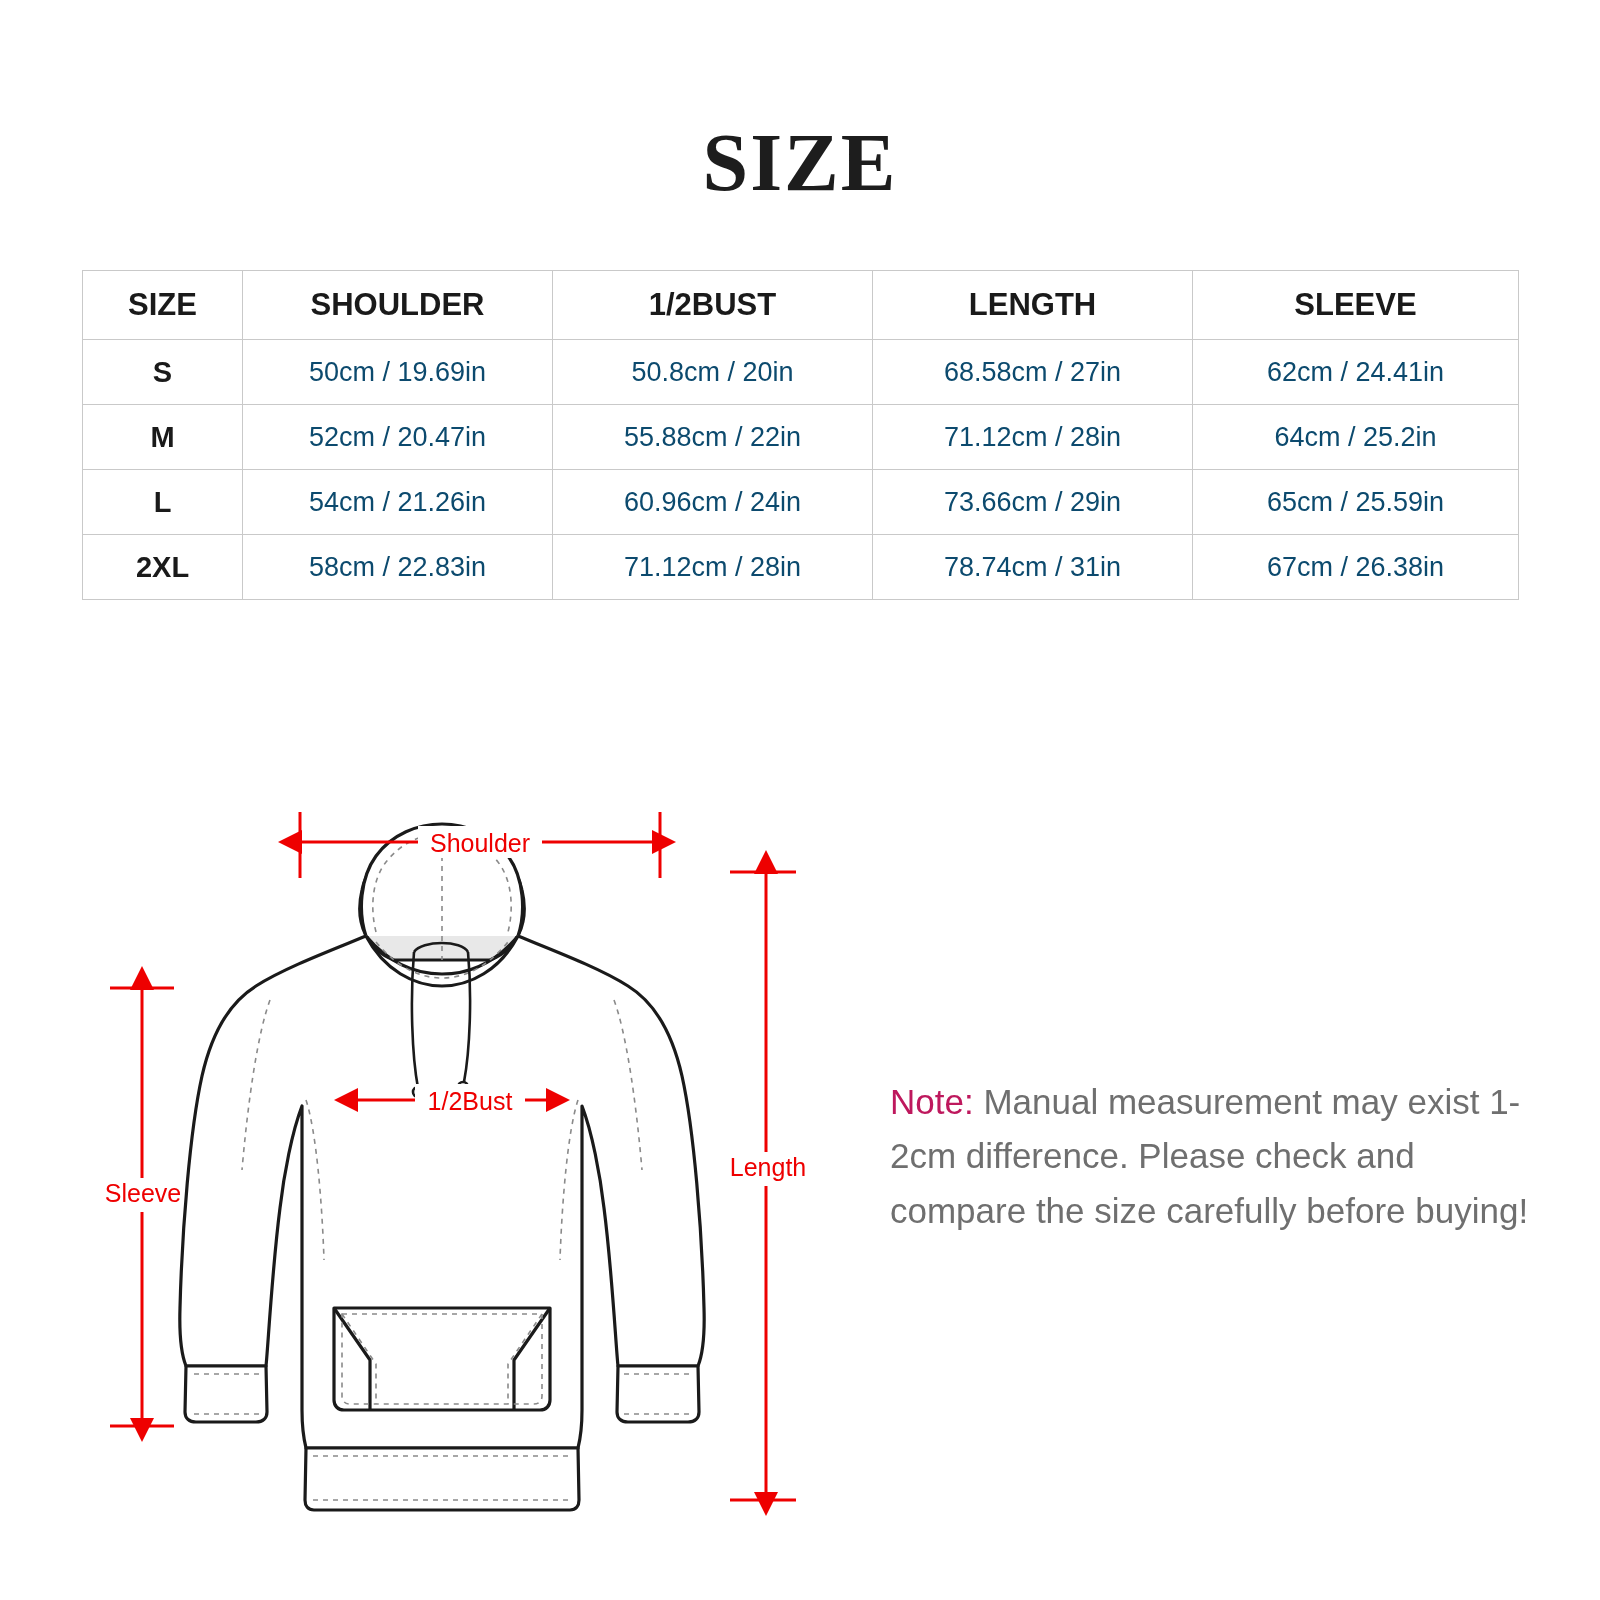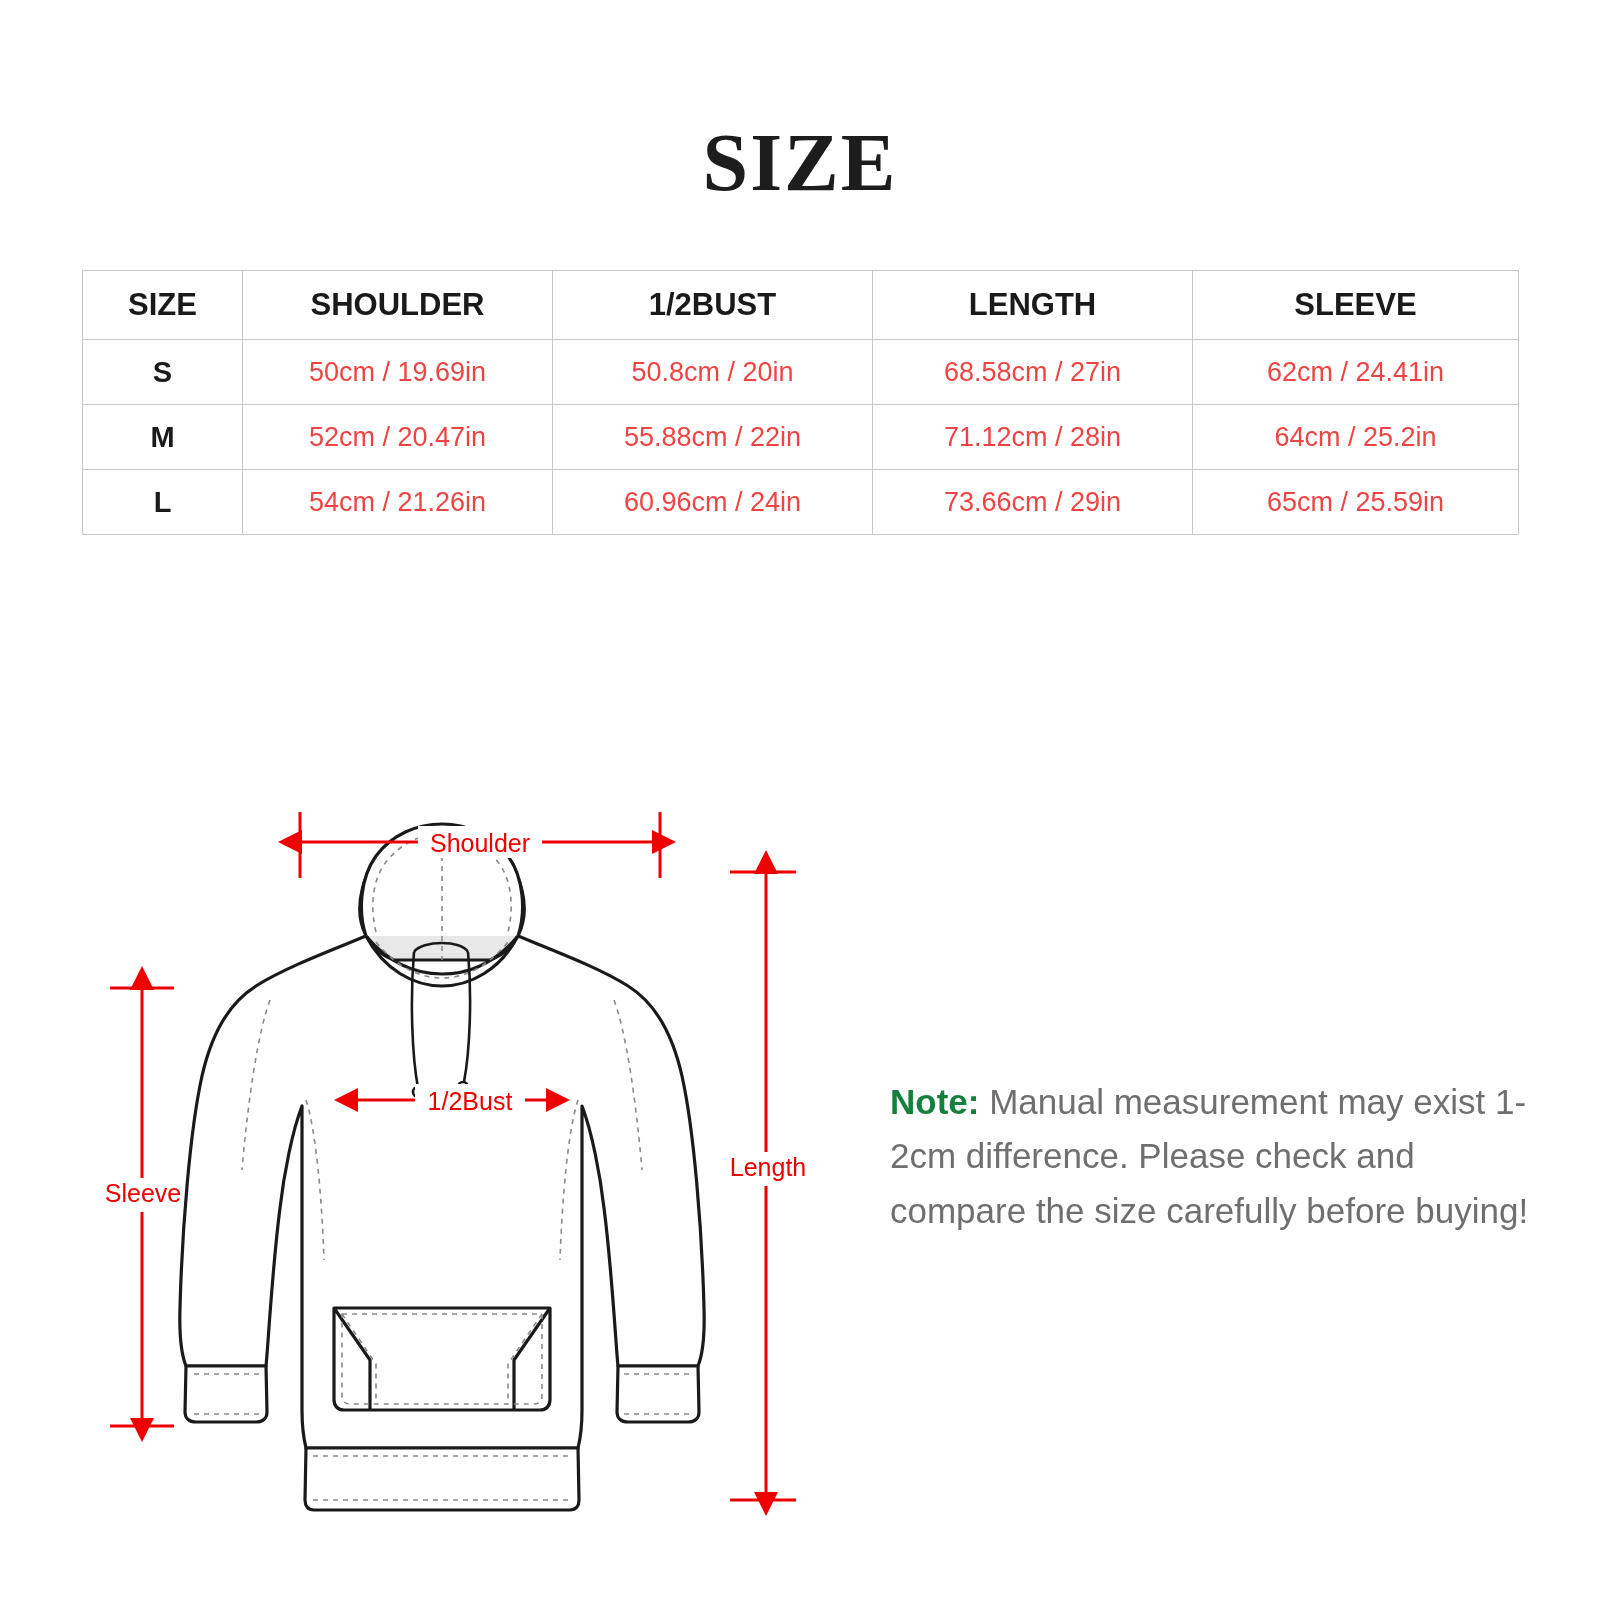--- a/index.html
+++ b/index.html
@@ -48,21 +48,21 @@
     font-weight: normal;
   }
   .size-table thead th {
     font-size: 31px;
     font-weight: 700;
     color: #1a1a1a;
     height: 68px;
   }
   .size-table tbody td {
     font-size: 27px;
-    color: #ef4444;
+    color: #0c4a6e;
   }
   .size-table tbody td.size-col {
     font-size: 29px;
     font-weight: 700;
     color: #1a1a1a;
   }
   .col-size { width: 160px; }
   .col-shoulder { width: 310px; }
   .col-bust { width: 320px; }
   .col-length { width: 320px; }
@@ -82,22 +82,22 @@
   .note {
     position: absolute;
     left: 890px;
     top: 1075px;
     width: 640px;
     font-size: 35px;
     line-height: 1.55;
     color: #6f6f6f;
   }
   .note b {
-    color: #15803d;
-    font-weight: 700;
+    color: #be185d;
+    font-weight: 400;
   }
 </style>
 </head>
 <body>
 
 <div class="title">SIZE</div>
 
 <table class="size-table">
   <colgroup>
     <col class="col-size">
@@ -129,20 +129,27 @@
       <td>55.88cm / 22in</td>
       <td>71.12cm / 28in</td>
       <td>64cm / 25.2in</td>
     </tr>
     <tr>
       <td class="size-col">L</td>
       <td>54cm / 21.26in</td>
       <td>60.96cm / 24in</td>
       <td>73.66cm / 29in</td>
       <td>65cm / 25.59in</td>
+    </tr>
+    <tr>
+      <td class="size-col">2XL</td>
+      <td>58cm / 22.83in</td>
+      <td>71.12cm / 28in</td>
+      <td>78.74cm / 31in</td>
+      <td>67cm / 26.38in</td>
     </tr>
   </tbody>
 </table>
 
 <div class="diagram">
   <svg width="780" height="740" viewBox="0 0 780 740" xmlns="http://www.w3.org/2000/svg">
     <defs>
       <marker id="arrL" markerWidth="10" markerHeight="10" refX="8" refY="4" orient="auto">
         <path d="M8,0 L0,4 L8,8 Z" fill="#ee0000"></path>
       </marker>

